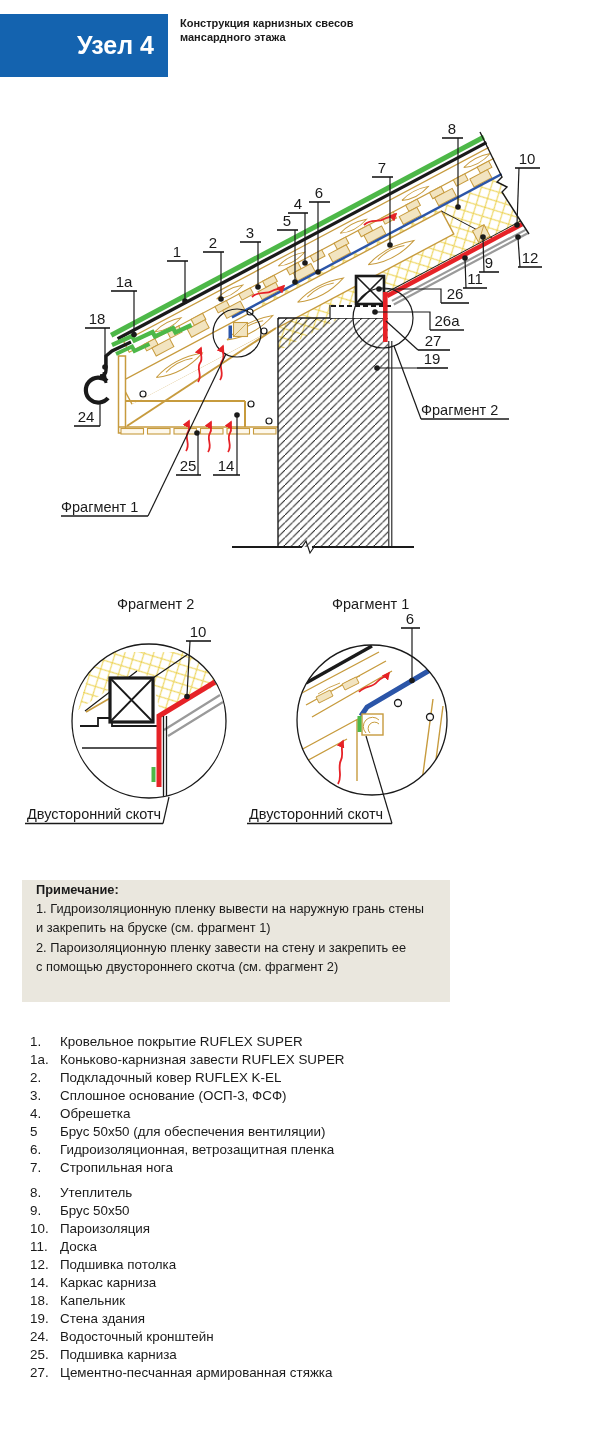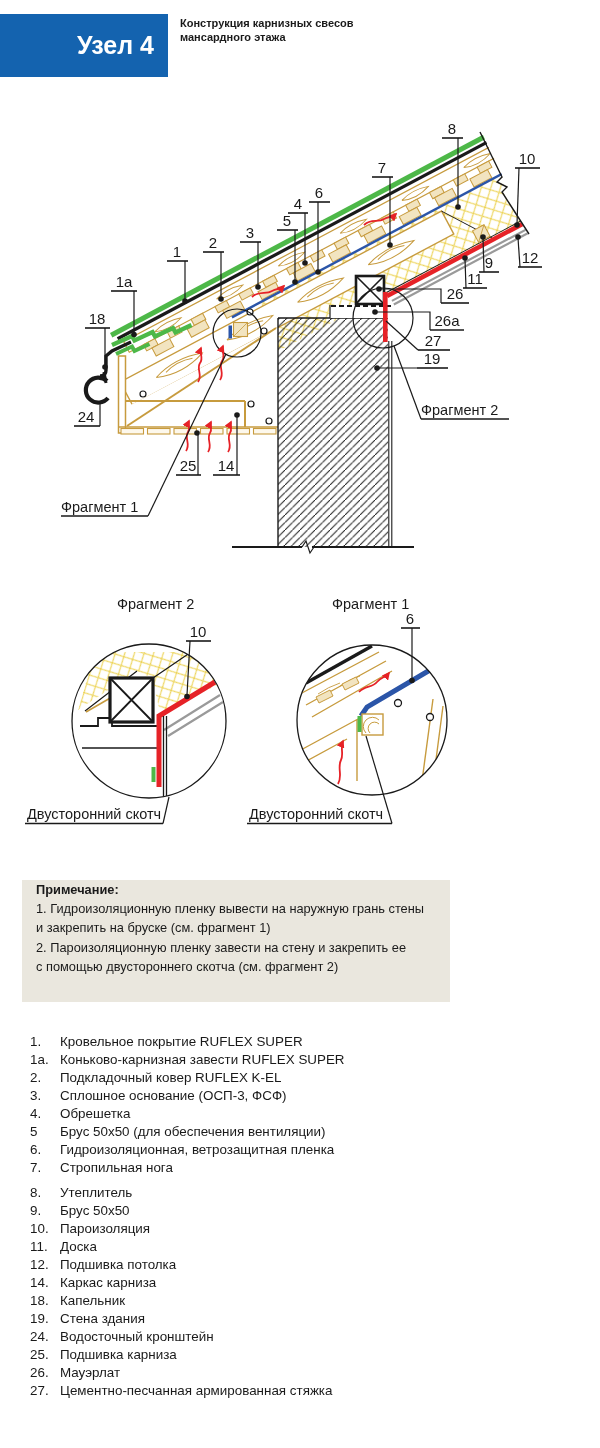--- a/index.html
+++ b/index.html
@@ -436,20 +436,16 @@
     </div>
   <div class="lrow">
       <span class="ln">24.</span>
       <span class="lt">Водосточный кронштейн</span>
     </div>
   <div class="lrow">
       <span class="ln">25.</span>
       <span class="lt">Подшивка карниза</span>
     </div>
   <div class="lrow">
-      <span class="ln">26.</span>
-      <span class="lt">Мауэрлат</span>
-    </div>
-  <div class="lrow">
       <span class="ln">27.</span>
       <span class="lt">Цементно-песчанная армированная стяжка</span>
     </div>
 </div>
 
 </body></html>

